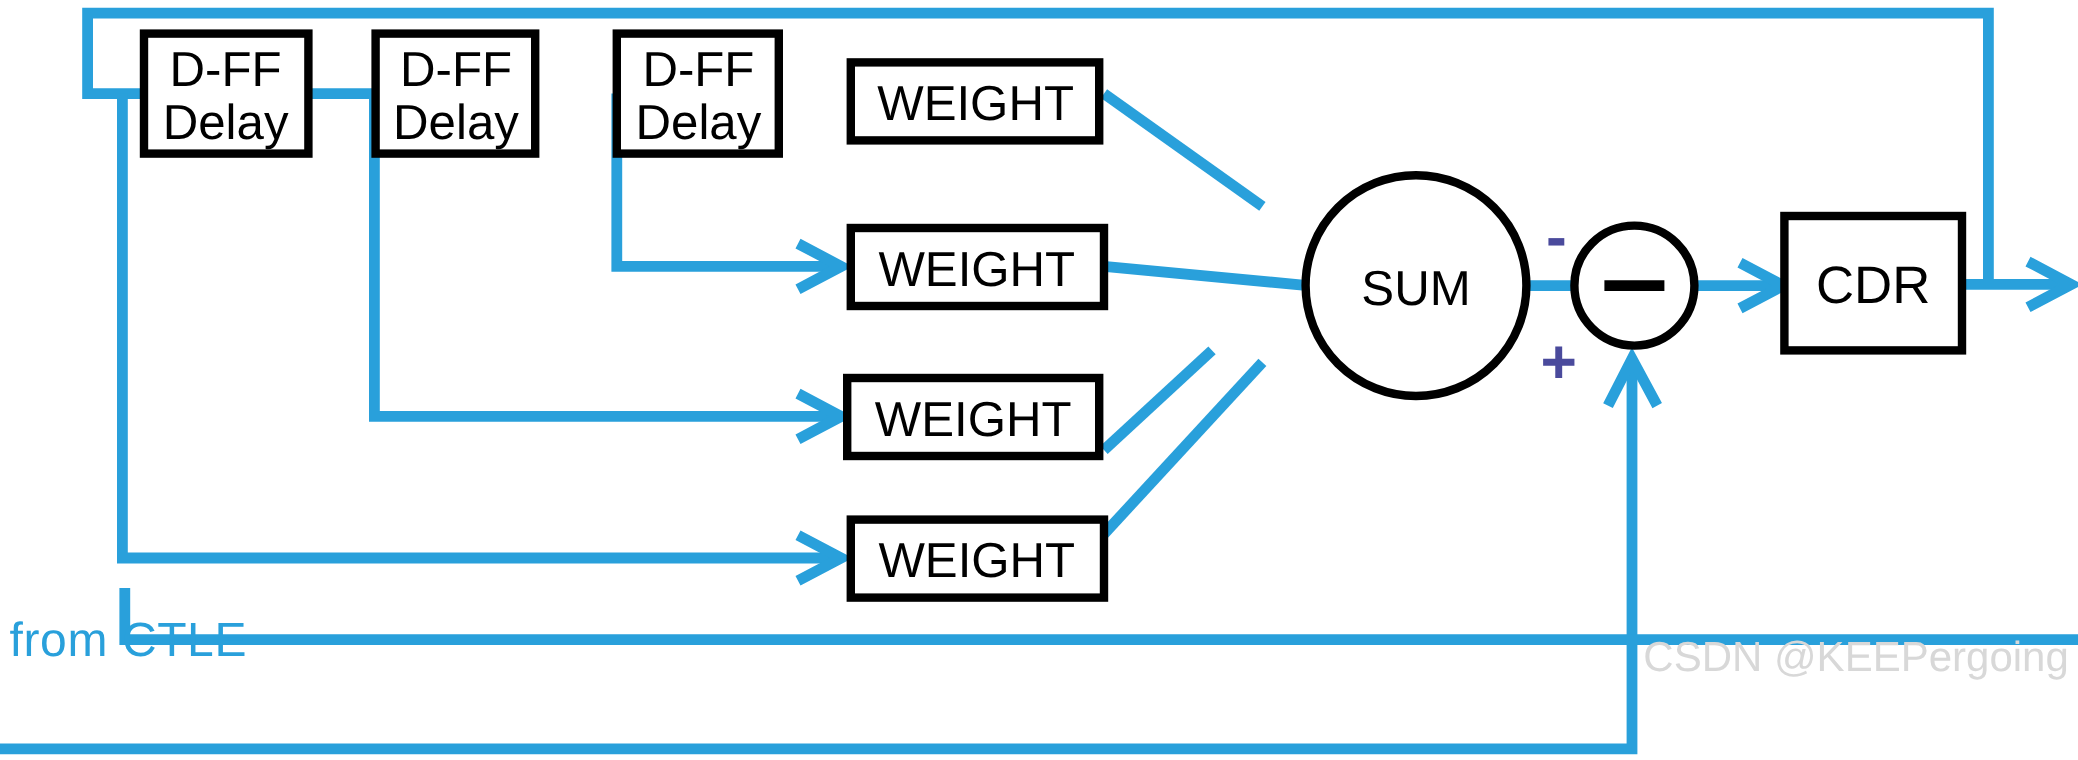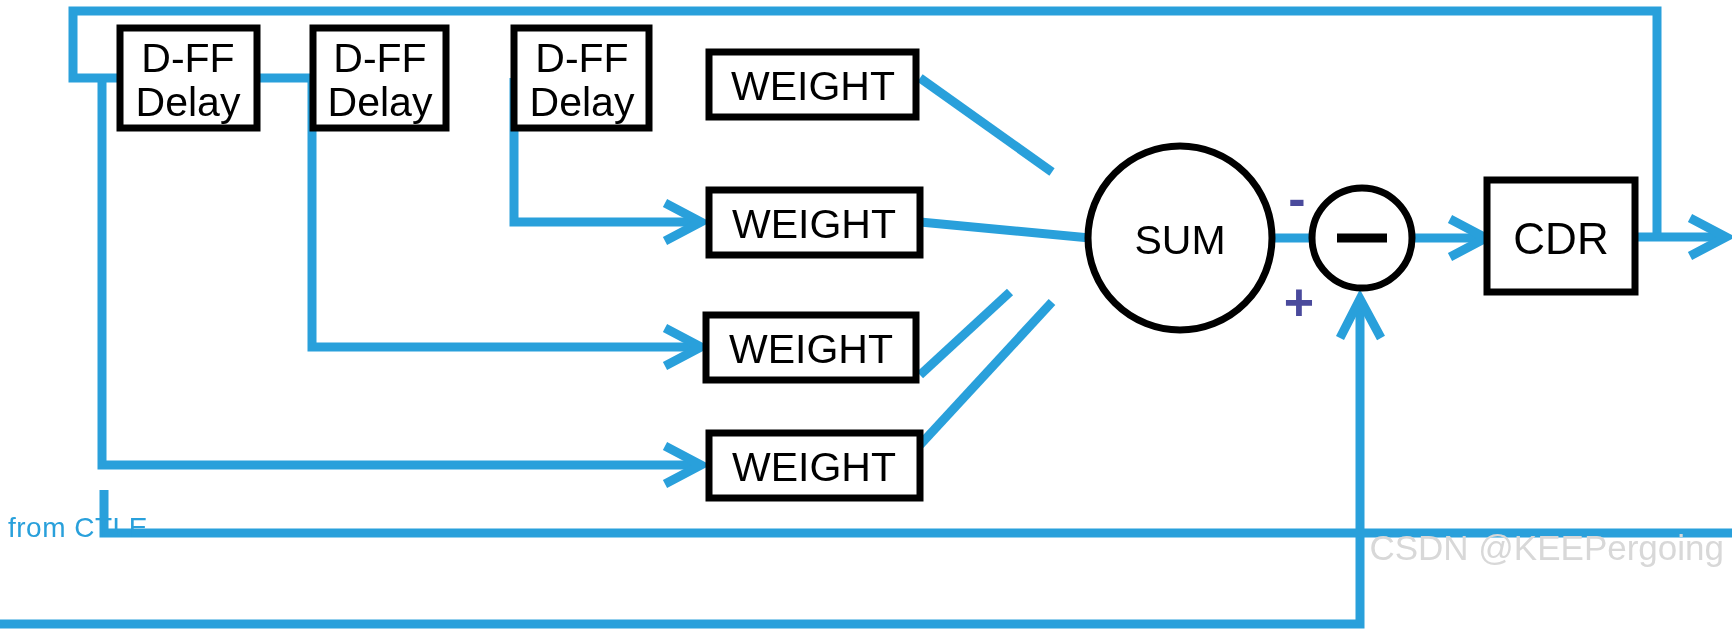--- a/index.html
+++ b/index.html
@@ -69,21 +69,21 @@
   .minus-bar {
     stroke: #000000;
     stroke-width: 9;
     stroke-linecap: butt;
   }
   .ctle-label {
     position: absolute;
     left: 8px;
     top: 512px;
     font-family: "Liberation Sans", sans-serif;
-    font-size: 28px;
+    font-size: 40px;
     color: #29a0db;
     letter-spacing: 0.5px;
     white-space: nowrap;
   }
   .watermark {
     position: absolute;
     right: 8px;
     top: 528px;
     font-family: "Liberation Sans", sans-serif;
     font-size: 35px;

